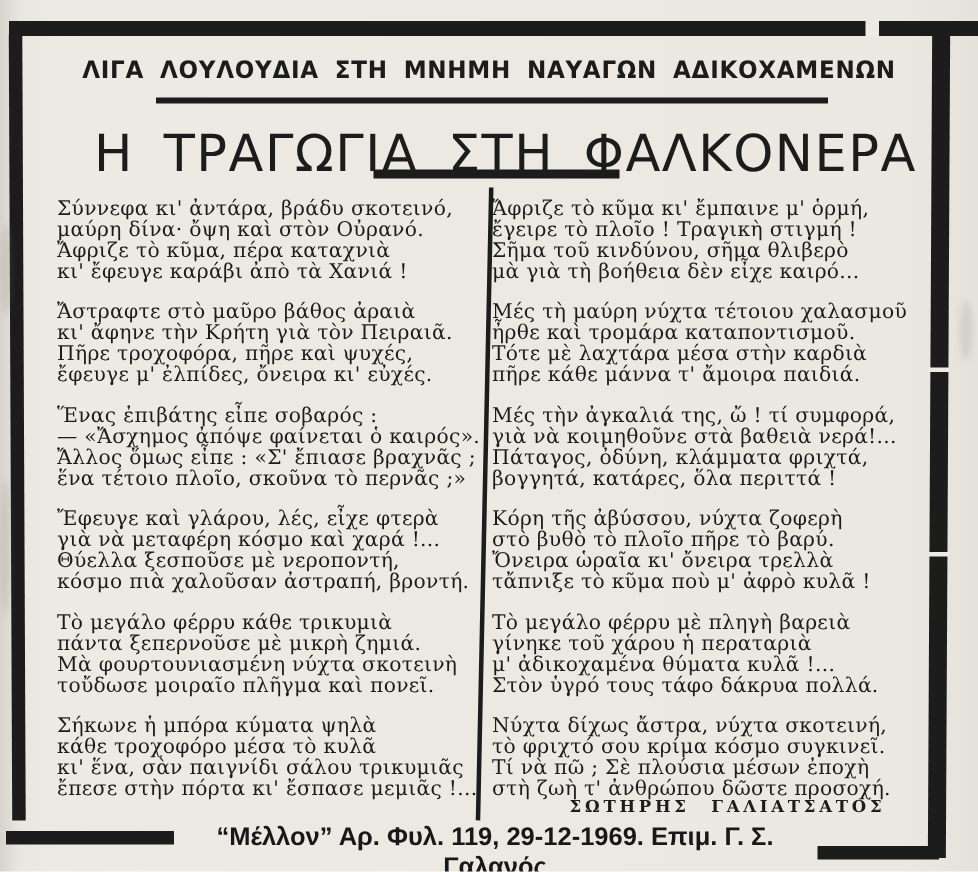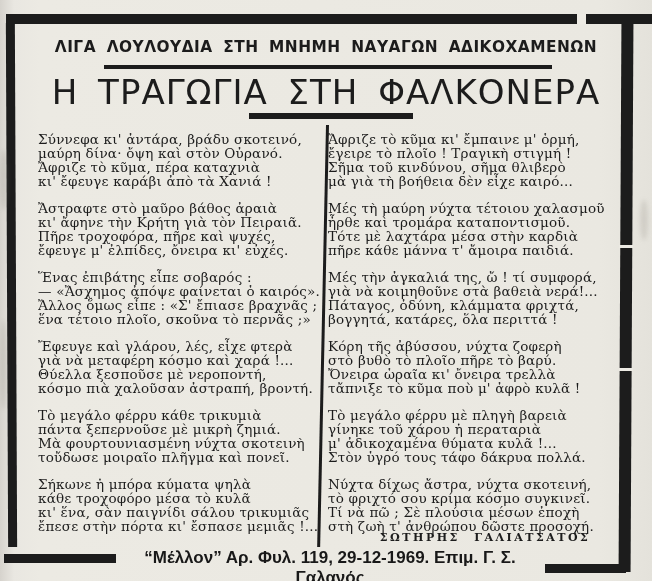--- a/index.html
+++ b/index.html
@@ -24,21 +24,21 @@
 
   .kicker{
     position:absolute;left:20px;top:37px;width:612px;
     text-align:center;
     font-family:"DejaVu Sans", sans-serif;font-weight:bold;
     font-size:16px;letter-spacing:0.5px;word-spacing:5px;
     transform:scaleX(0.96);
   }
   .header-rule{position:absolute;left:104px;top:65px;width:448px;height:4px;background:var(--ink);}
   .title{
-    position:absolute;left:20px;top:72px;width:612px;margin:0;
+    position:absolute;left:20px;top:72px;width:612px;margin:11px;
     text-align:center;
     font-family:"DejaVu Sans", sans-serif;font-weight:normal;
     font-size:34px;letter-spacing:1px;word-spacing:8px;
   }
   .title-underline{position:absolute;left:249px;top:113px;width:164px;height:6px;background:var(--ink);}
 
   .col{position:absolute;top:132px;font-size:13.5px;line-height:14px;white-space:pre-wrap;}
   .col-left{left:38px;width:292px;}
   .col-right{left:328px;width:278px;}
   .stanza{margin:0 0 13px 0;}

